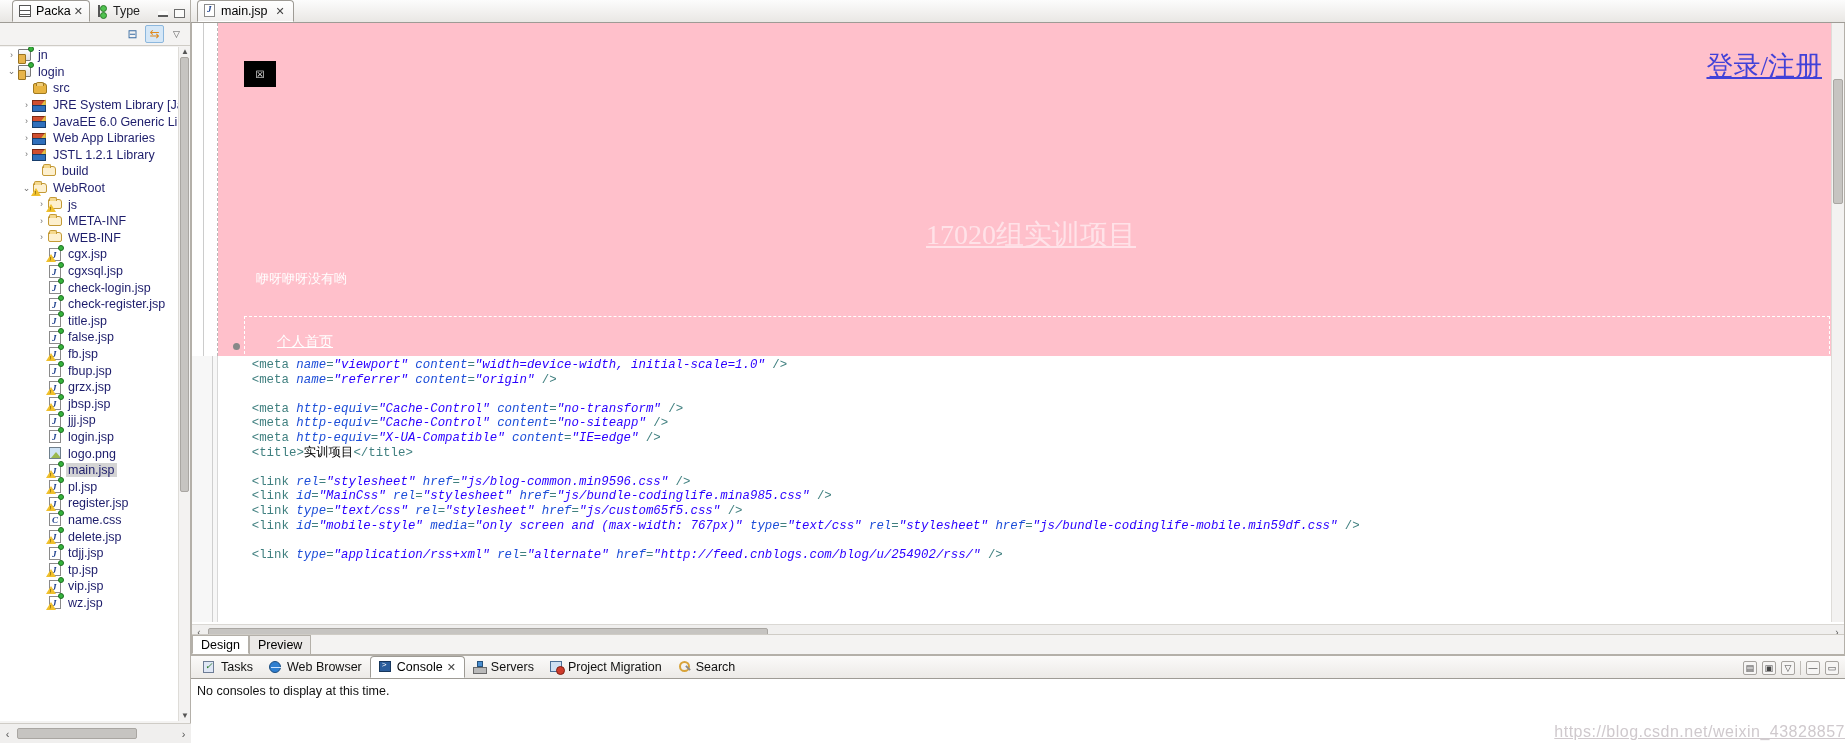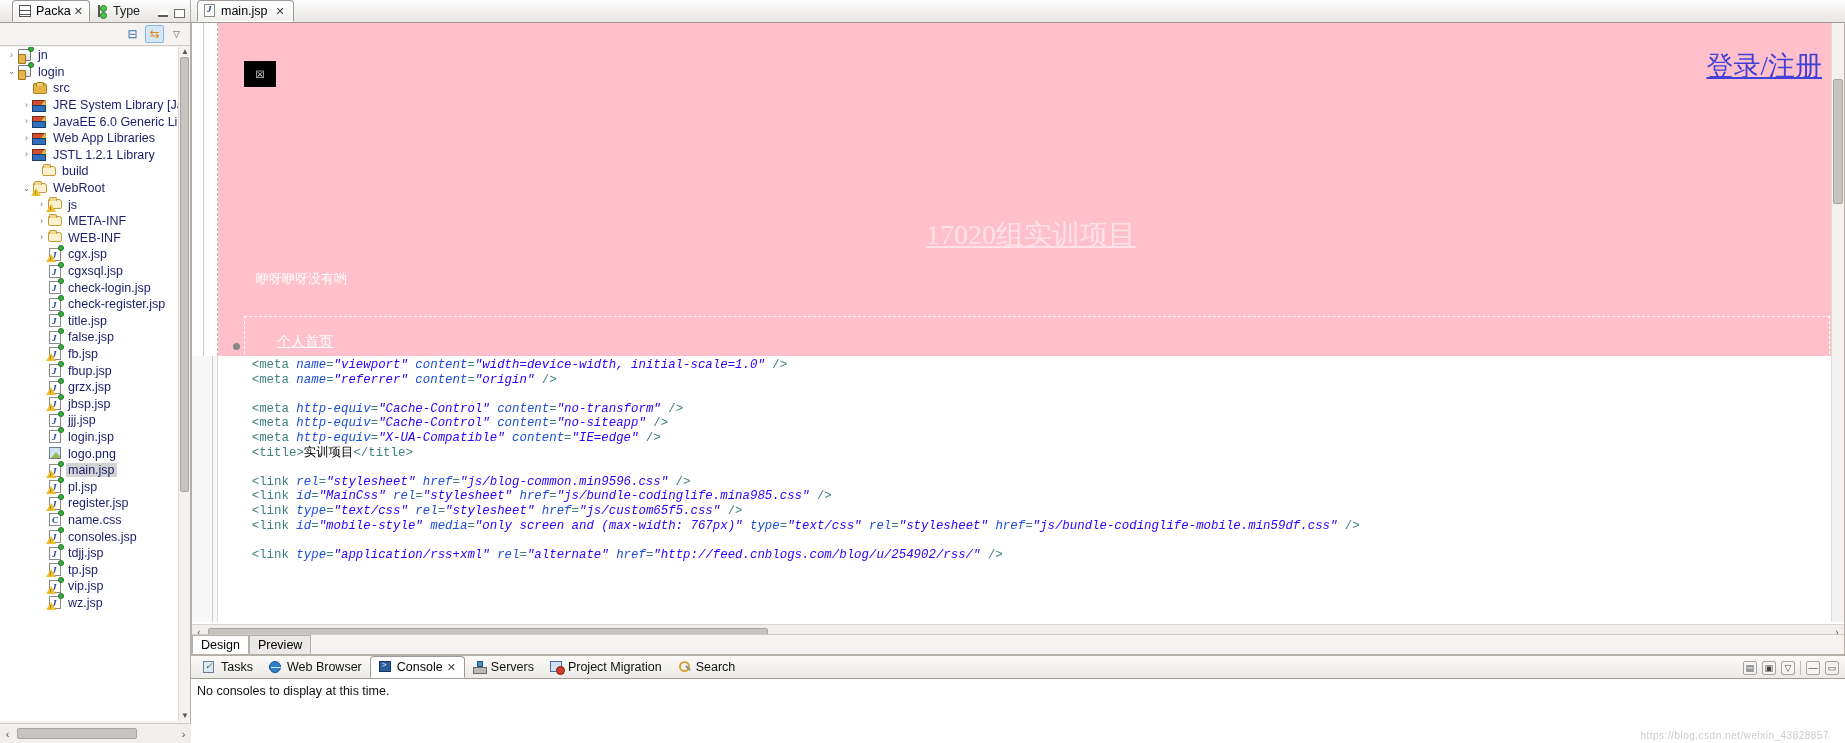--- a/index.html
+++ b/index.html
@@ -270,22 +270,23 @@
   }
   .btab .x { font-size:11px; color:#444; }
   #btabs .btoolbar {
     margin-left:auto; display:flex; align-items:center; gap:5px; padding:0 6px 3px 0;
   }
   #bcontent {
     position:absolute; left:0; right:0; top:24px; bottom:0; background:#ffffff;
     border-top:1px solid #fff; font-size:12.5px; color:#111; padding:4px 6px;
   }
   #watermark {
-    position:absolute; right:16px; bottom:2px; font-size:10px; color:#cfc9cd;
+    position:absolute; right:0; bottom:2px; font-size:16px; color:#cfc9cd;
     letter-spacing:0.5px;
+    text-decoration:underline;
   }
   .sep { width:1px; height:14px; background:#bfbcb7; }
 
   
   .ticon { width:14px; height:14px; position:relative; flex:0 0 14px; }
   .ti-pkg { position:absolute; left:0; top:1px; width:12px; height:12px;
     background:#fff; border:1px solid #555; }
   .ti-pkg:after { content:""; position:absolute; left:0; top:4px; right:0; height:1px; background:#555;
     box-shadow:0 4px 0 #555; }
   .ti-type { position:absolute; left:2px; top:1px; width:2px; height:12px; background:#555; }
@@ -635,21 +636,21 @@
         </div>
         <div class="row" style="padding-left: 36px;">
           <span class="arrow"></span>
           <span class="ico">
             <i class="i-jsp">
               <i class="j">J</i>
             </i>
             <i class="dot-g"></i>
             <i class="warn"></i>
           </span>
-          <span class="lbl">consoles.jsp</span>
+          <span class="lbl">delete.jsp</span>
         </div>
         <div class="row" style="padding-left: 36px;">
           <span class="arrow"></span>
           <span class="ico">
             <i class="i-jsp">
               <i class="j">J</i>
             </i>
             <i class="dot-g"></i>
           </span>
           <span class="lbl">tdjj.jsp</span>

